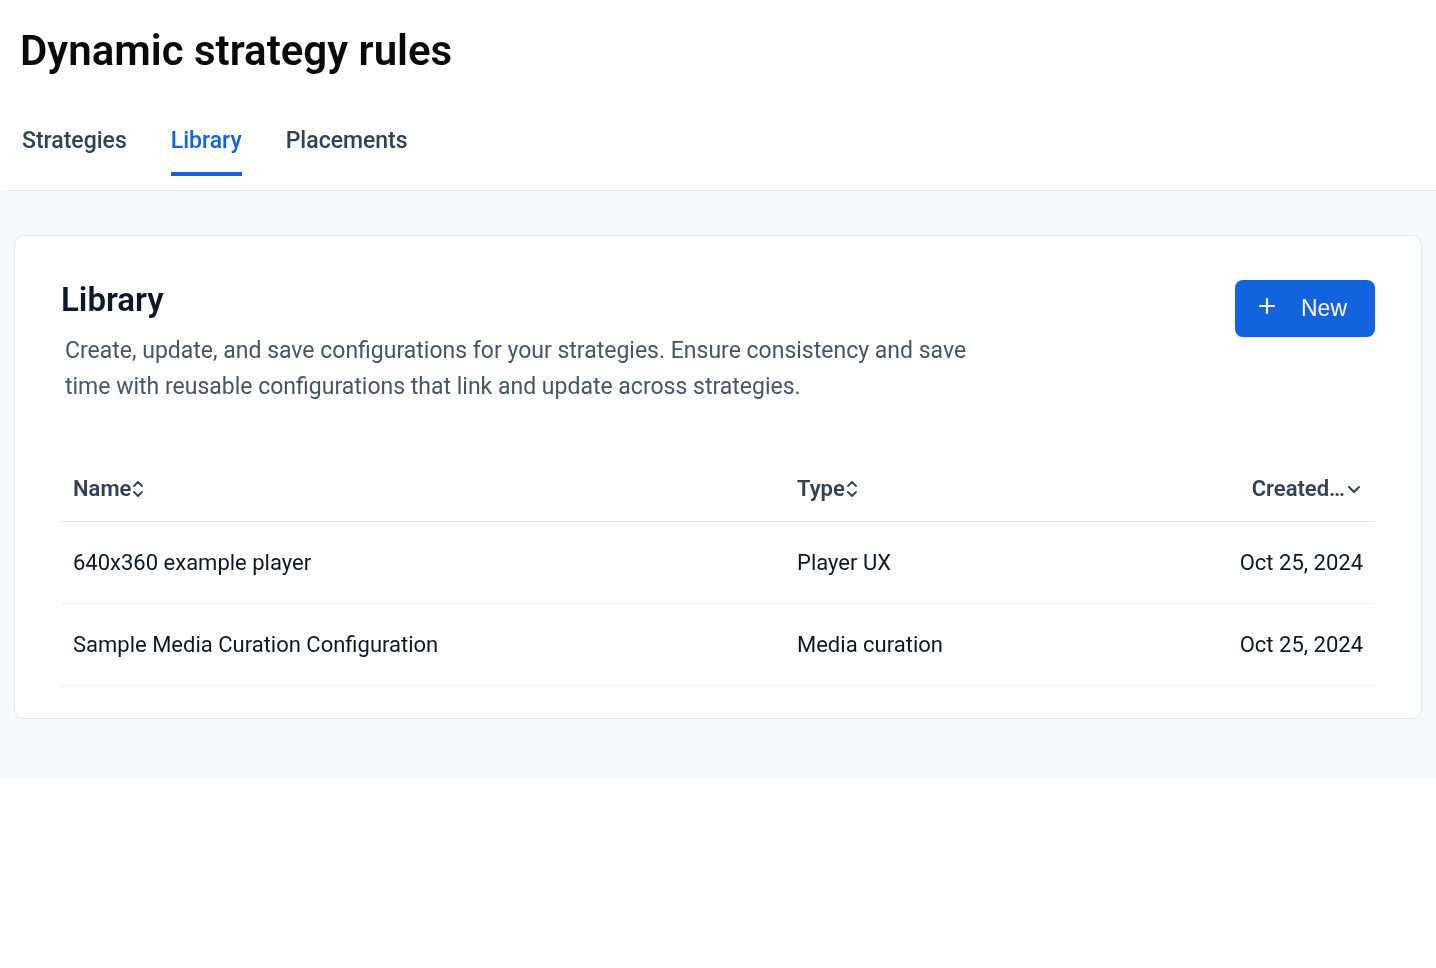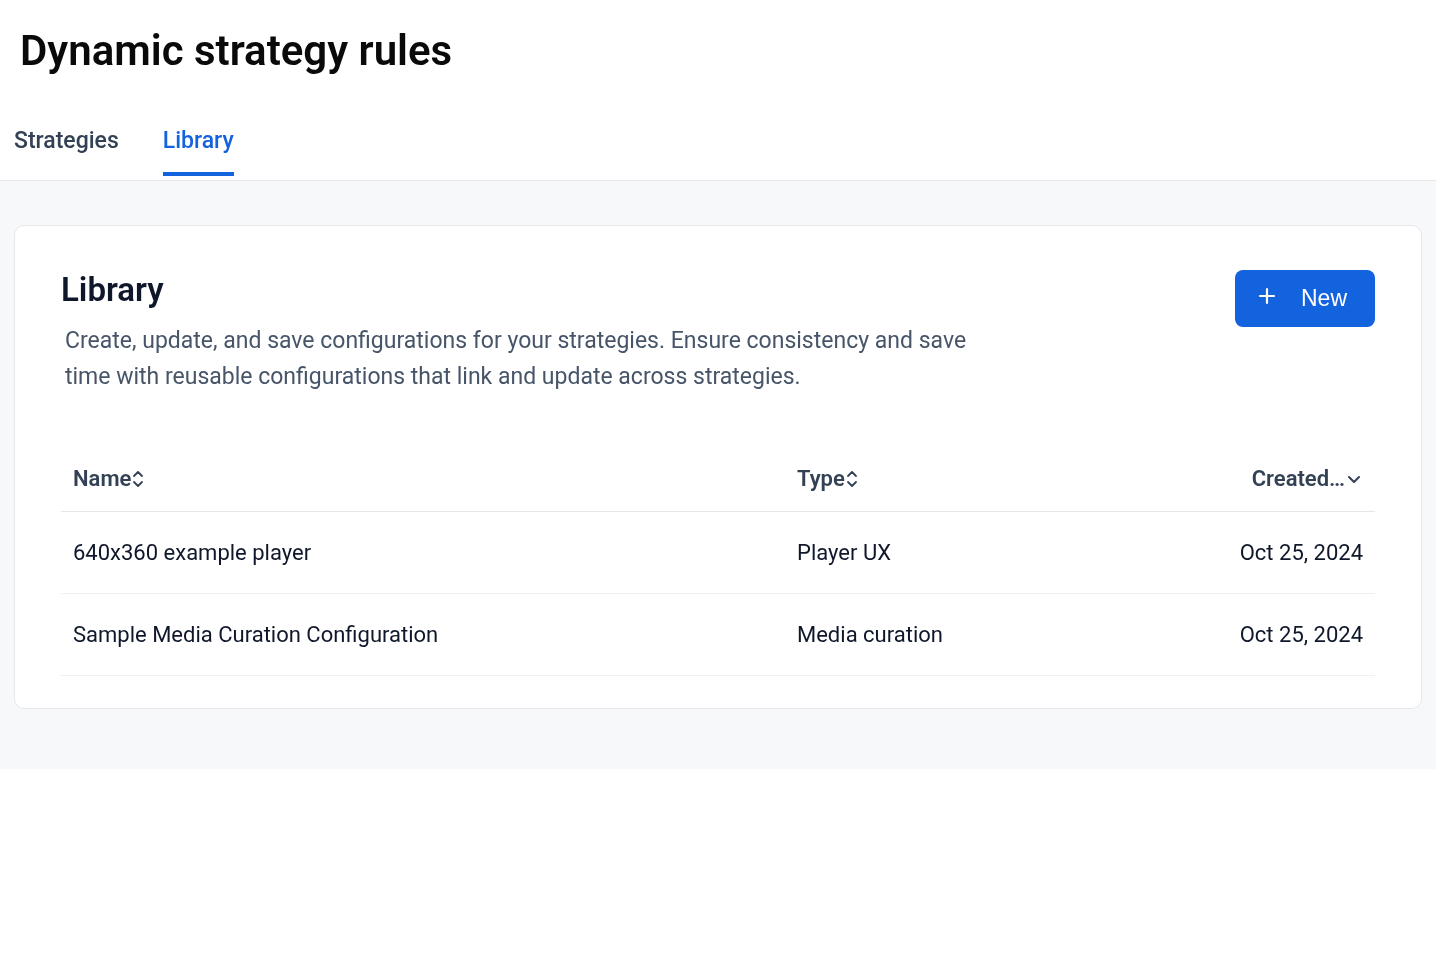--- a/index.html
+++ b/index.html
@@ -17,22 +17,23 @@
   .page-title {
     font-size: 42px;
     font-weight: 600;
     color: #0a0a0a;
     margin: 6px;
     padding: 20px 14px 6px 14px;
   }
   .tabs {
     display: flex;
     gap: 44px;
-    padding: 40px 14px 5px 14px;
+    padding: 40px 14px 15px 14px;
     border-bottom: 1px solid #e5e7eb;
+    margin-left: 8px;
   }
   .tab {
     font-size: 23px;
     font-weight: 500;
     color: #334155;
     padding: 0 0 18px 0;
     cursor: pointer;
     border-bottom: 4px solid transparent;
     margin-bottom: -1px;
   }
@@ -122,20 +123,21 @@
 </head>
 <body>
 
 <div class="page">
 
   <h1 class="page-title">Dynamic strategy rules</h1>
 
   <nav class="tabs">
     <div class="tab">Strategies</div>
     <div class="tab active">Library</div>
+    <div class="tab">Placements</div>
   </nav>
 
   <div class="content-area">
     <div class="card">
 
       <div class="card-header">
         <div class="card-header-text">
           <h2 class="card-title">Library</h2>
           <p class="card-desc">Create, update, and save configurations for your strategies. Ensure consistency and save time with reusable configurations that link and update across strategies.</p>
         </div>

